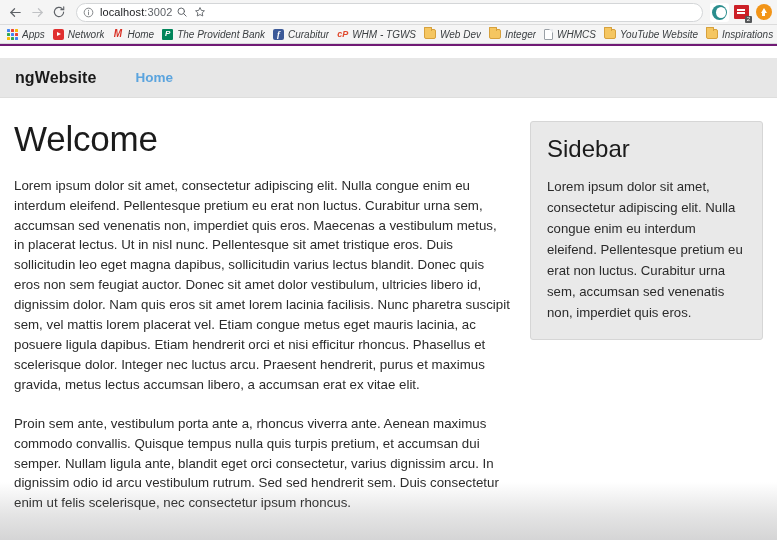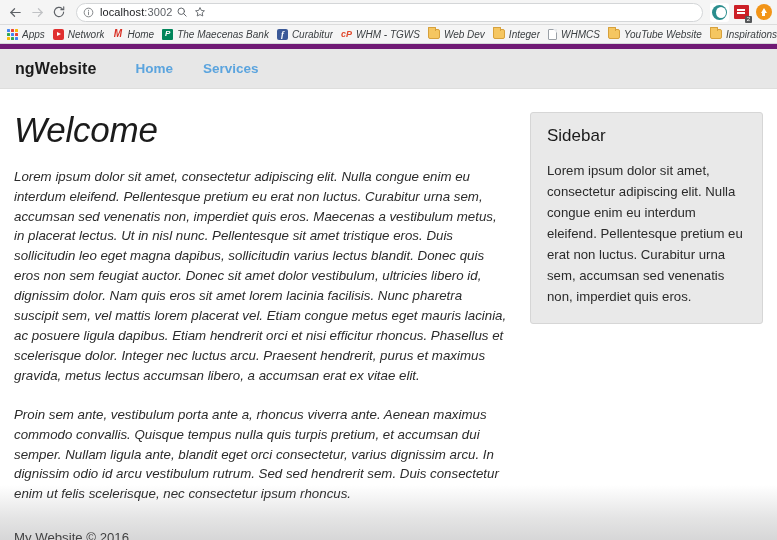--- a/index.html
+++ b/index.html
@@ -8,21 +8,21 @@
     width: 777px; height: 540px;
     overflow: hidden;
     background: #ffffff;
     font-family: "Liberation Sans", sans-serif;
   }
 
   
   #browser-chrome {
     width: 777px;
     background: #f1f3f4;
-    border-bottom: 5px solid #701a75;
+    border-bottom: 2px solid #701a75;
   }
 
   #toolbar {
     height: 25px;
     display: flex;
     align-items: center;
     padding: 0 4px;
     background: #f5f5f5;
     border-bottom: 1px solid #dcdcdc;
   }
@@ -243,20 +243,21 @@
   }
 
   
   #site-navbar {
     height: 40px;
     background: #e7e7e7;
     border-bottom: 1px solid #dededd;
     display: flex;
     align-items: center;
     padding-left: 15px;
+    margin-top: 12px;
   }
   #brand {
     font-size: 16px;
     font-weight: bold;
     color: #1a1a1a;
     margin-right: 24px;
     line-height: 40px;
     letter-spacing: 0.1px;
   }
   #site-nav-links { display: flex; align-items: center; }
@@ -272,21 +273,20 @@
   
   #container {
     display: flex;
     padding: 0 14px;
     align-items: flex-start;
   }
   #main-col {
     width: 502px;
     flex: 0 0 502px;
     padding-right: 6px;
-    font-style: italic;
   }
   #side-col {
     flex: 1 1 auto;
     padding-left: 14px;
     padding-top: 23px;
   }
 
   h1#welcome-heading {
     font-size: 35px;
     font-weight: normal;
@@ -305,21 +305,21 @@
   }
 
   
   #sidebar-panel {
     background: #e9e9e9;
     border: 1px solid #d6d6d6;
     border-radius: 3px;
     padding: 14px 16px 16px 16px;
   }
   #sidebar-title {
-    font-size: 17px;
+    font-size: 24px;
     font-weight: normal;
     color: #1b1b1b;
     margin: 0 0 14px 0;
     line-height: 1.1;
   }
   #sidebar-text {
     font-size: 13.2px;
     line-height: 21px;
     color: #2b2b2b;
     margin: 0;
@@ -430,21 +430,21 @@
       <span class="bm-label">Network</span>
     </div>
 
     <div class="bm">
       <span class="bm-ico ico-gmail">M</span>
       <span class="bm-label">Home</span>
     </div>
 
     <div class="bm">
       <span class="bm-ico ico-pbank">P</span>
-      <span class="bm-label">The Maecenas Bank</span>
+      <span class="bm-label">The Provident Bank</span>
     </div>
 
     <div class="bm">
       <span class="bm-ico ico-fb">f</span>
       <span class="bm-label">Curabitur</span>
     </div>
 
     <div class="bm">
       <span class="bm-ico ico-whm">cP</span>
       <span class="bm-label">WHM - TGWS</span>
@@ -477,21 +477,20 @@
 
   </div>
 </div>
 
 <div id="page">
 
   <div id="site-navbar">
     <div id="brand">ngWebsite</div>
     <div id="site-nav-links">
       <a class="nav-link">Home</a>
-      <a class="nav-link">Services</a>
     </div>
   </div>
 
   <div id="container">
 
     <div id="main-col">
       <h1 id="welcome-heading">Welcome</h1>
       <p class="body-para">Lorem ipsum dolor sit amet, consectetur adipiscing elit. Nulla congue enim eu interdum eleifend. Pellentesque pretium eu erat non luctus. Curabitur urna sem, accumsan sed venenatis non, imperdiet quis eros. Maecenas a vestibulum metus, in placerat lectus. Ut in nisl nunc. Pellentesque sit amet tristique eros. Duis sollicitudin leo eget magna dapibus, sollicitudin varius lectus blandit. Donec quis eros non sem feugiat auctor. Donec sit amet dolor vestibulum, ultricies libero id, dignissim dolor. Nam quis eros sit amet lorem lacinia facilisis. Nunc pharetra suscipit sem, vel mattis lorem placerat vel. Etiam congue metus eget mauris lacinia, ac posuere ligula dapibus. Etiam hendrerit orci et nisi efficitur rhoncus. Phasellus et scelerisque dolor. Integer nec luctus arcu. Praesent hendrerit, purus et maximus gravida, metus lectus accumsan libero, a accumsan erat ex vitae elit.</p>
       <p class="body-para">Proin sem ante, vestibulum porta ante a, rhoncus viverra ante. Aenean maximus commodo convallis. Quisque tempus nulla quis turpis pretium, et accumsan dui semper. Nullam ligula ante, blandit eget orci consectetur, varius dignissim arcu. In dignissim odio id arcu vestibulum rutrum. Sed sed hendrerit sem. Duis consectetur enim ut felis scelerisque, nec consectetur ipsum rhoncus.</p>
     </div>

